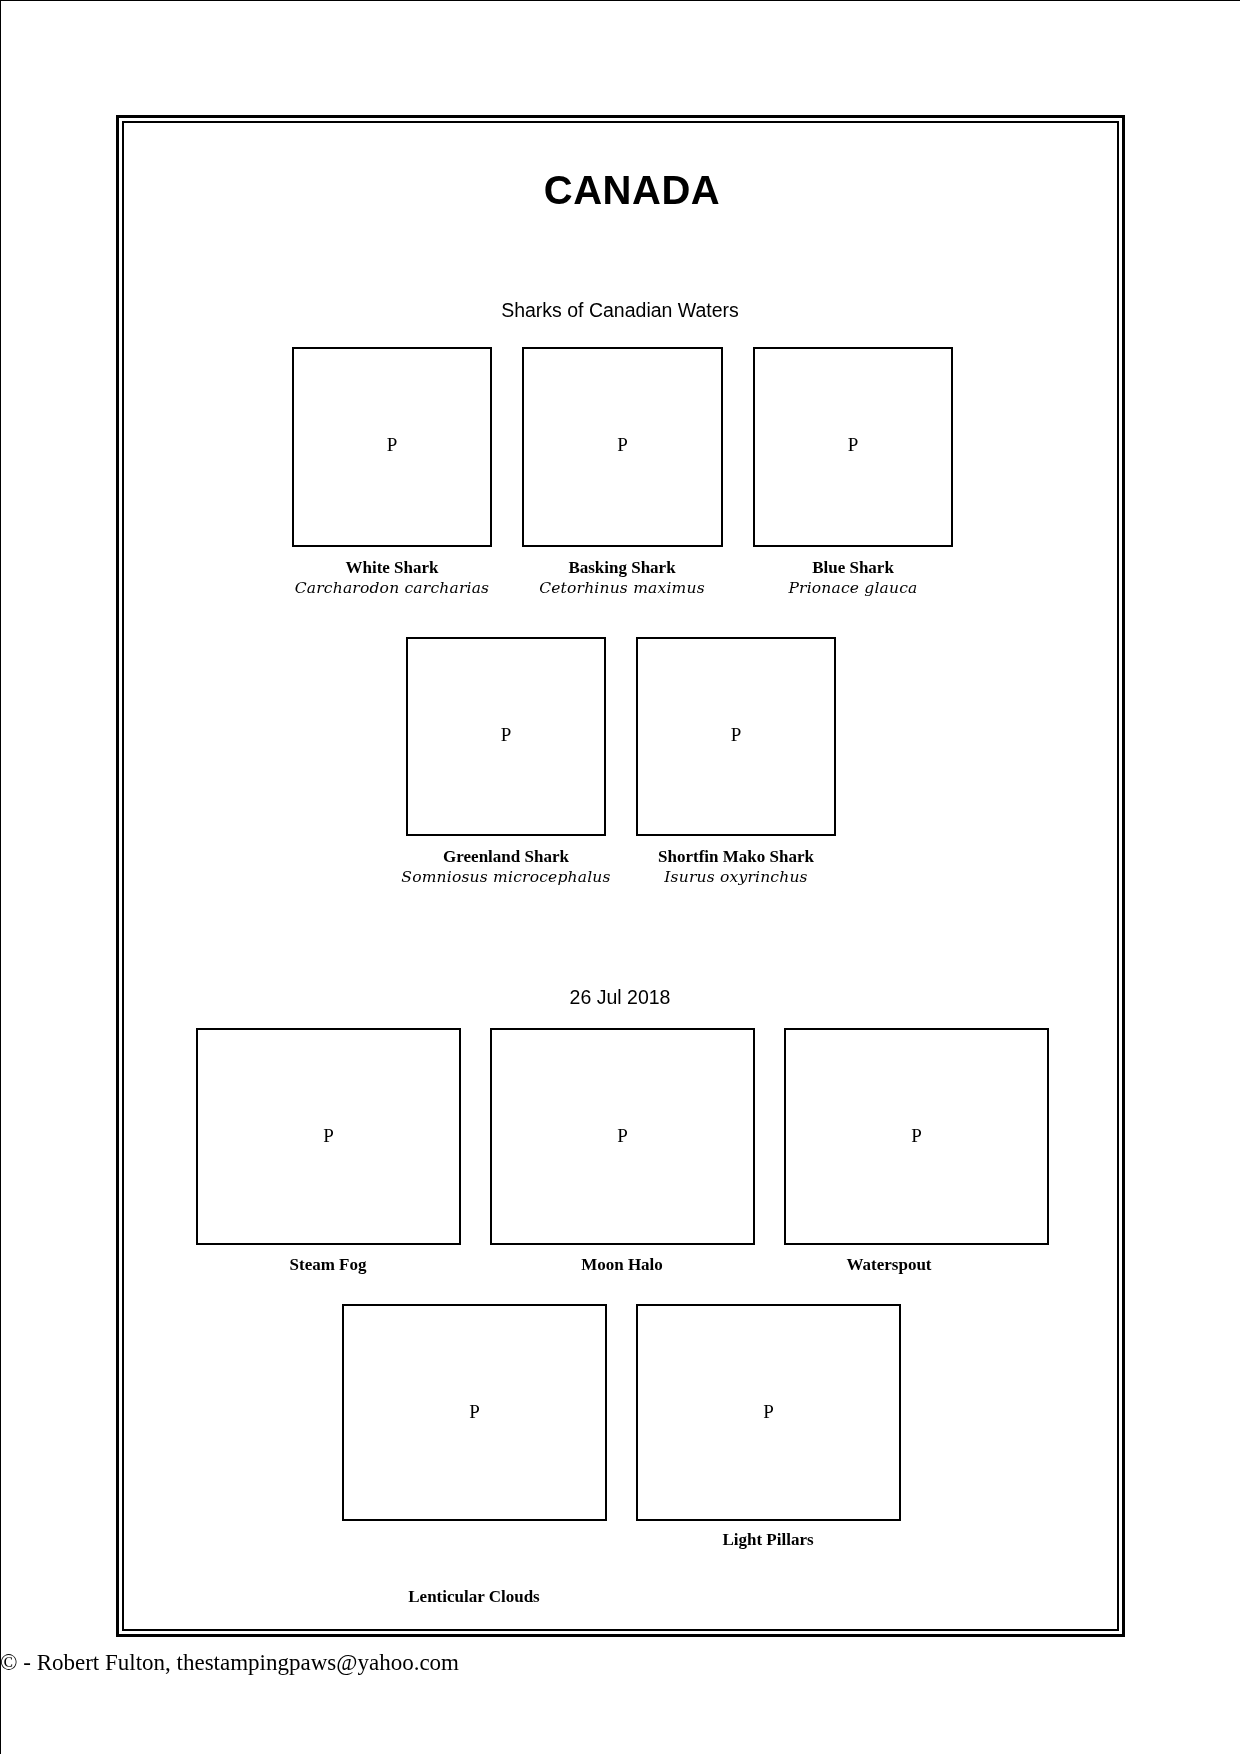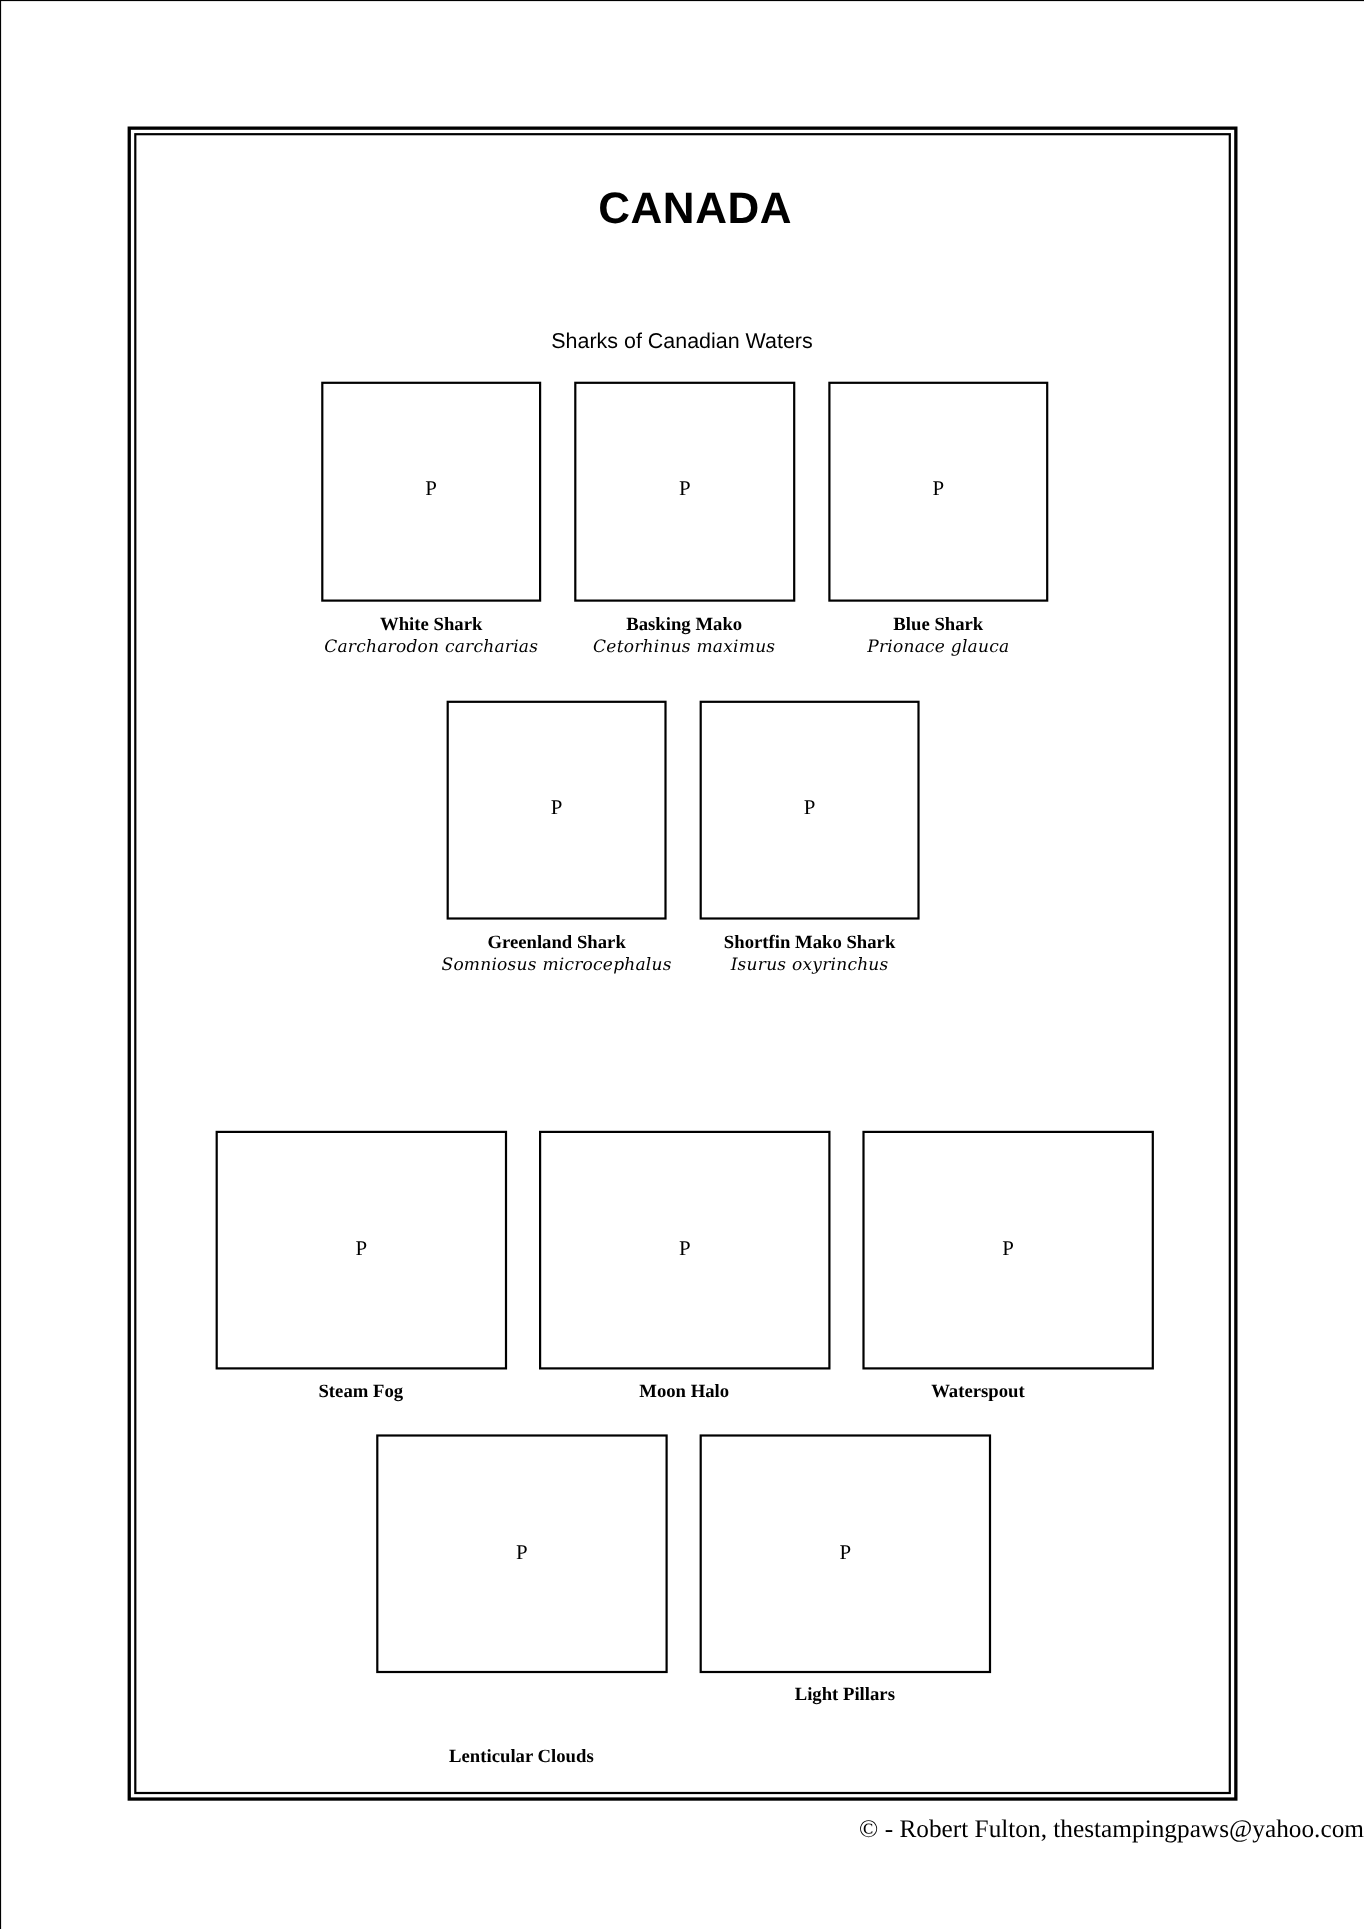--- a/index.html
+++ b/index.html
@@ -86,21 +86,21 @@
       font-style: italic;
       font-family: "DejaVu Serif", serif;
       font-size: 15.5px;
       font-weight: normal;
       letter-spacing: 0.2px;
     }
     .footer {
       position: absolute;
       left: 0; width: 1240px;
       top: 1650px;
-      text-align: right;
+      text-align: left;
       font-family: "Liberation Serif", serif;
       font-size: 23px;
       line-height: 26px;
       white-space: nowrap;
     }
   </style>
 </head>
 <body>
 
 <div class="page-edge-top"></div>
@@ -121,21 +121,21 @@
 </div>
 <div class="caption" style="left:242px; width:300px; top:557px;">
   <span class="common">White Shark</span>
   <span class="sci">Carcharodon carcharias</span>
 </div>
 
 <div class="stamp-slot" style="left:522px; top:347px; width:201px; height:200px;">
   <div class="slot-mark" style="top:86px;">P</div>
 </div>
 <div class="caption" style="left:472px; width:300px; top:557px;">
-  <span class="common">Basking Mako</span>
+  <span class="common">Basking Shark</span>
   <span class="sci">Cetorhinus maximus</span>
 </div>
 
 <div class="stamp-slot" style="left:753px; top:347px; width:200px; height:200px;">
   <div class="slot-mark" style="top:86px;">P</div>
 </div>
 <div class="caption" style="left:703px; width:300px; top:557px;">
   <span class="common">Blue Shark</span>
   <span class="sci">Prionace glauca</span>
 </div>
@@ -150,20 +150,21 @@
 
 <div class="stamp-slot" style="left:636px; top:637px; width:200px; height:199px;">
   <div class="slot-mark" style="top:86px;">P</div>
 </div>
 <div class="caption" style="left:586px; width:300px; top:846px;">
   <span class="common">Shortfin Mako Shark</span>
   <span class="sci">Isurus oxyrinchus</span>
 </div>
 
 <div class="set-heading" style="top:958px;">
+  <div>26 Jul 2018</div>
 </div>
 
 <div class="stamp-slot" style="left:196px; top:1028px; width:265px; height:217px;">
   <div class="slot-mark" style="top:96px;">P</div>
 </div>
 <div class="caption" style="left:178px; width:300px; top:1254px;">
   <span class="common">Steam Fog</span>
 </div>
 
 <div class="stamp-slot" style="left:490px; top:1028px; width:265px; height:217px;">

